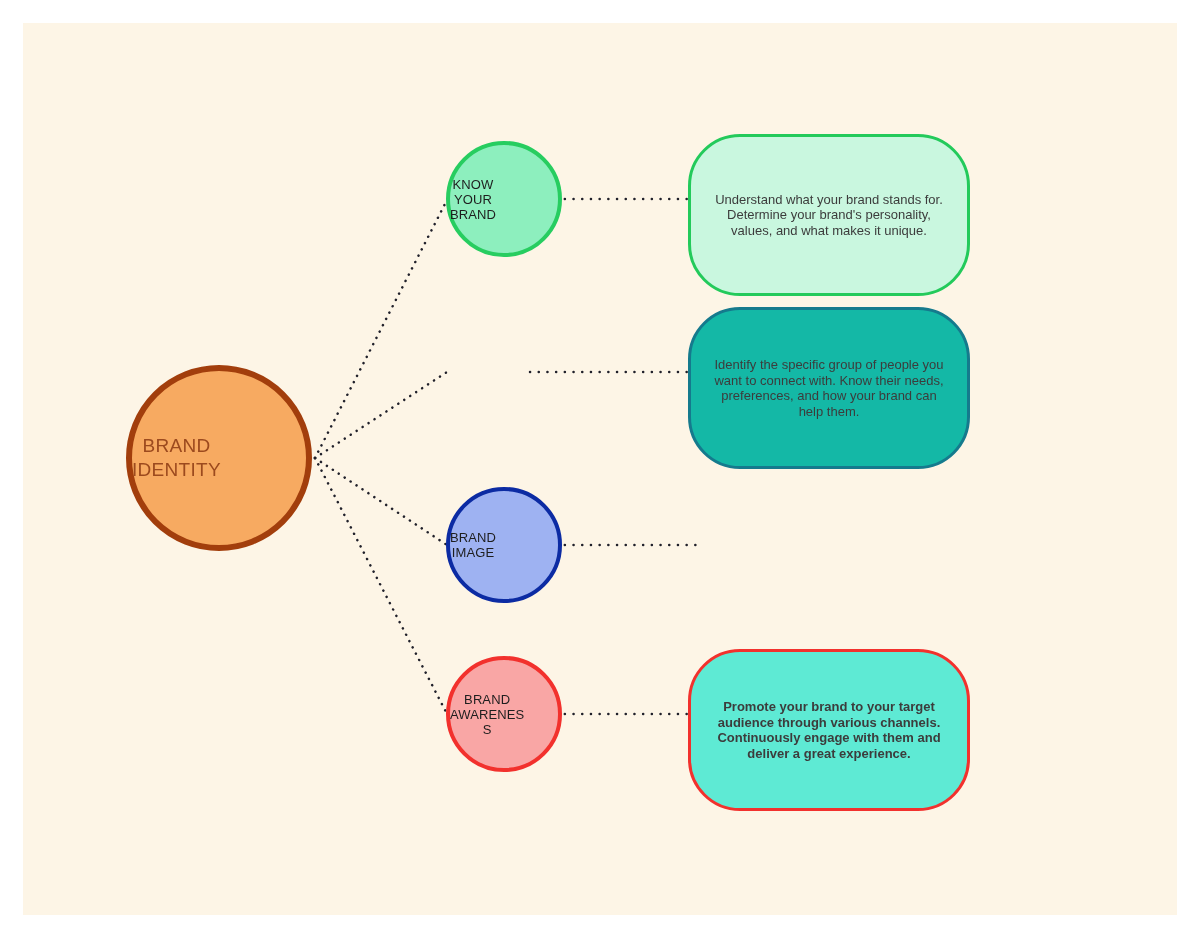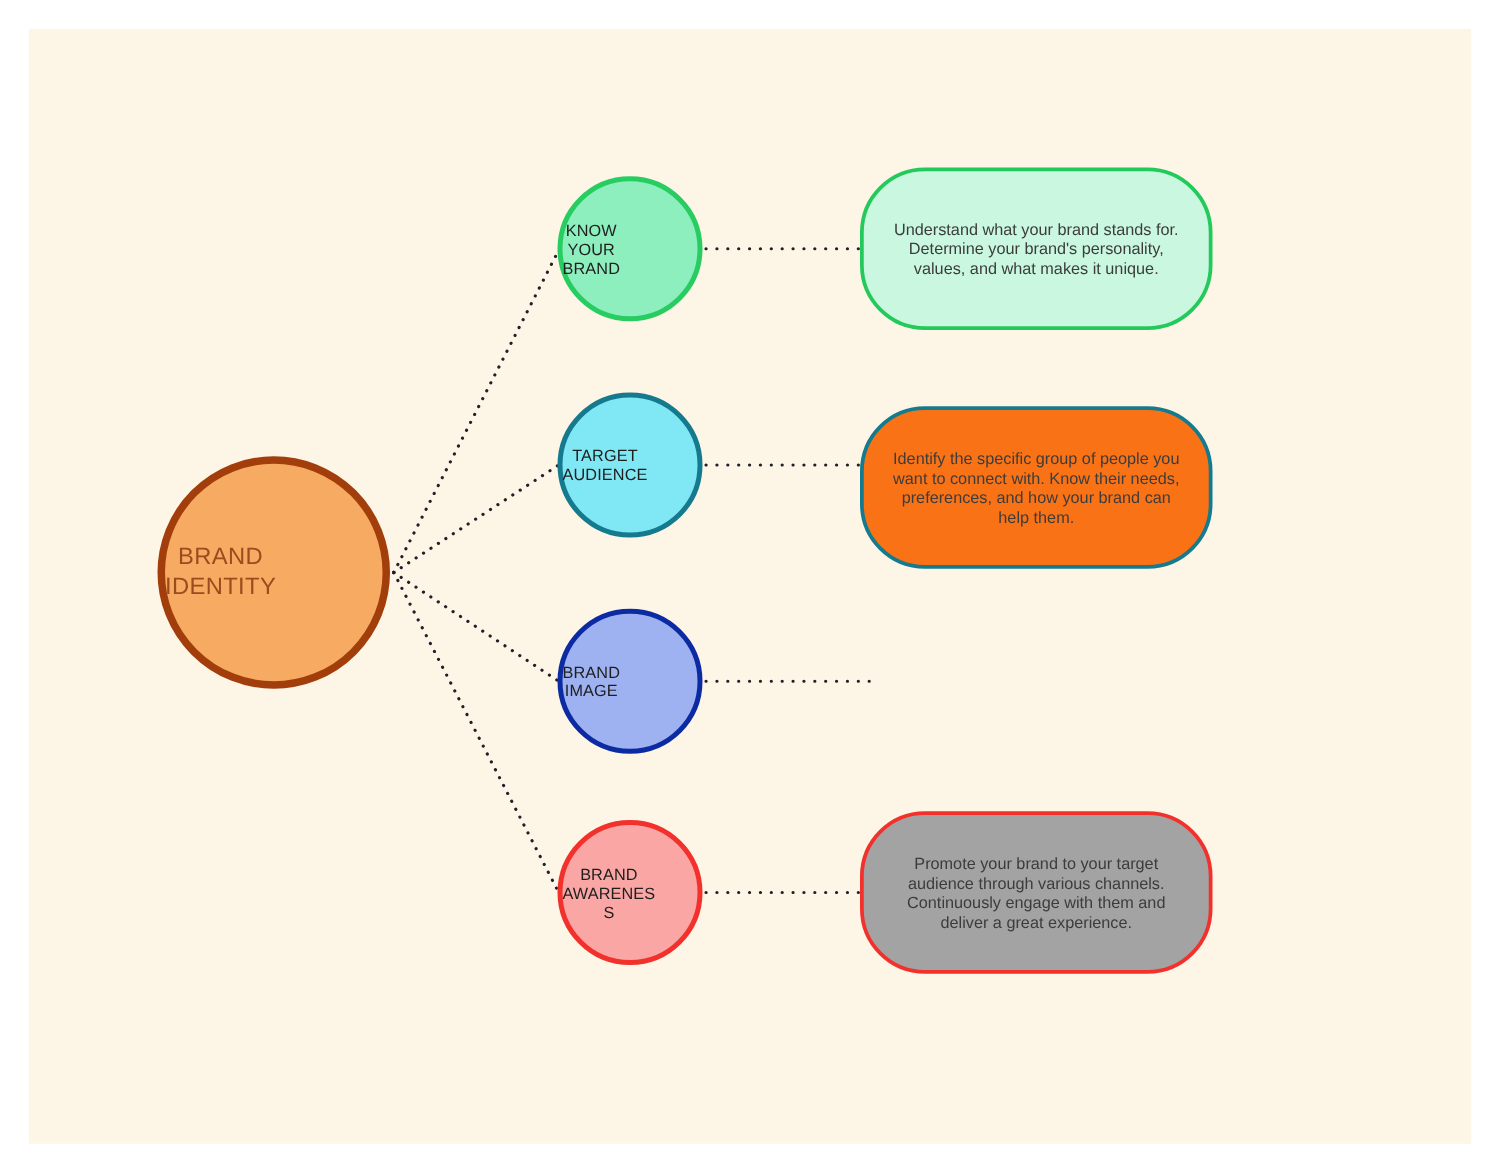--- a/index.html
+++ b/index.html
@@ -51,44 +51,44 @@
     letter-spacing:0.3px;
   }
   .branch-circle{
     left:446px;
     width:116px;height:116px;
     border-width:4px;border-style:solid;
   }
   .descbox{
     position:absolute;z-index:2;
     left:688px;
-    width:282px;height:130px;
+    width:282px;height:162px;
     box-sizing:border-box;
     border-radius:52px;
     border-width:3px;border-style:solid;
     display:flex;align-items:center;justify-content:flex-end;
     text-align:center;
     padding:0 17px;
   }
   .desc-text{
     font-size:13px;line-height:15.5px;
     color:#3C3C3C;
   }
   
   .c0{top:141px;background:#8DEFBE;border-color:#27CD60;}
   .b0{top:134px;background:#C9F7DF;border-color:#23CA5B;}
   
   .c1{top:314px;background:#7FE8F4;border-color:#157A8D;}
-  .b1{top:325px;background:#f97316;border-color:#157A8D;}
+  .b1{top:307px;background:#14b8a6;border-color:#157A8D;}
   
   .c2{top:487px;background:#9EB2F2;border-color:#0C2BA3;}
   .b2{top:480px;background:#C4CDF5;border-color:#0F2A9E;}
   
   .c3{top:656px;background:#F9A6A5;border-color:#F2312D;}
-  .b3{top:649px;background:#a3a3a3;border-color:#F2312D;}
+  .b3{top:649px;background:#5eead4;border-color:#F2312D;font-weight:bold;}
 </style>
 </head>
 <body>
 
 <div class="page">
   <div class="board"></div>
 
   <svg class="connectors" width="1200" height="937" viewBox="0 0 1200 937">
 
     <line class="radial" x1="315" y1="458" x2="447" y2="200"></line>
@@ -109,24 +109,20 @@
 
   <div class="node branch-circle c0">
     <span class="node-label">KNOW
 YOUR
 BRAND</span>
   </div>
   <div class="descbox b0">
     <span class="desc-text">Understand what your brand stands for. Determine your brand's personality, values, and what makes it unique.</span>
   </div>
 
-  <div class="node branch-circle c1">
-    <span class="node-label">TARGET
-AUDIENCE</span>
-  </div>
   <div class="descbox b1">
     <span class="desc-text">Identify the specific group of people you want to connect with. Know their needs, preferences, and how your brand can help them.</span>
   </div>
 
   <div class="node branch-circle c2">
     <span class="node-label">BRAND
 IMAGE</span>
   </div>
 
   <div class="node branch-circle c3">

